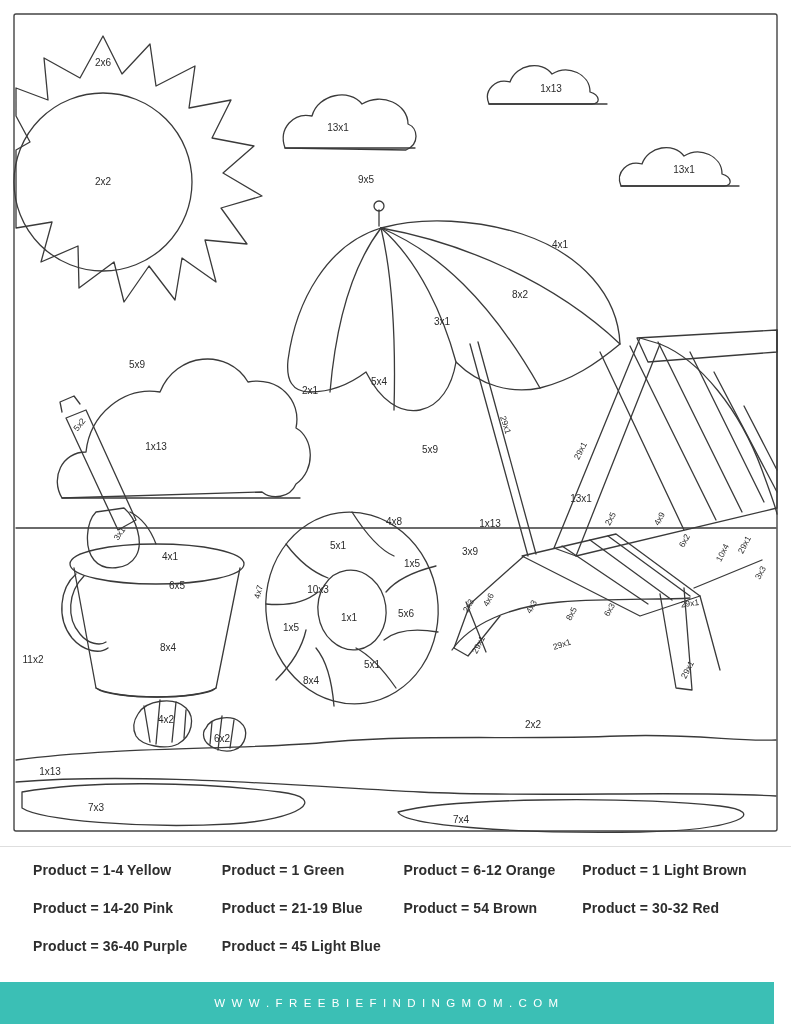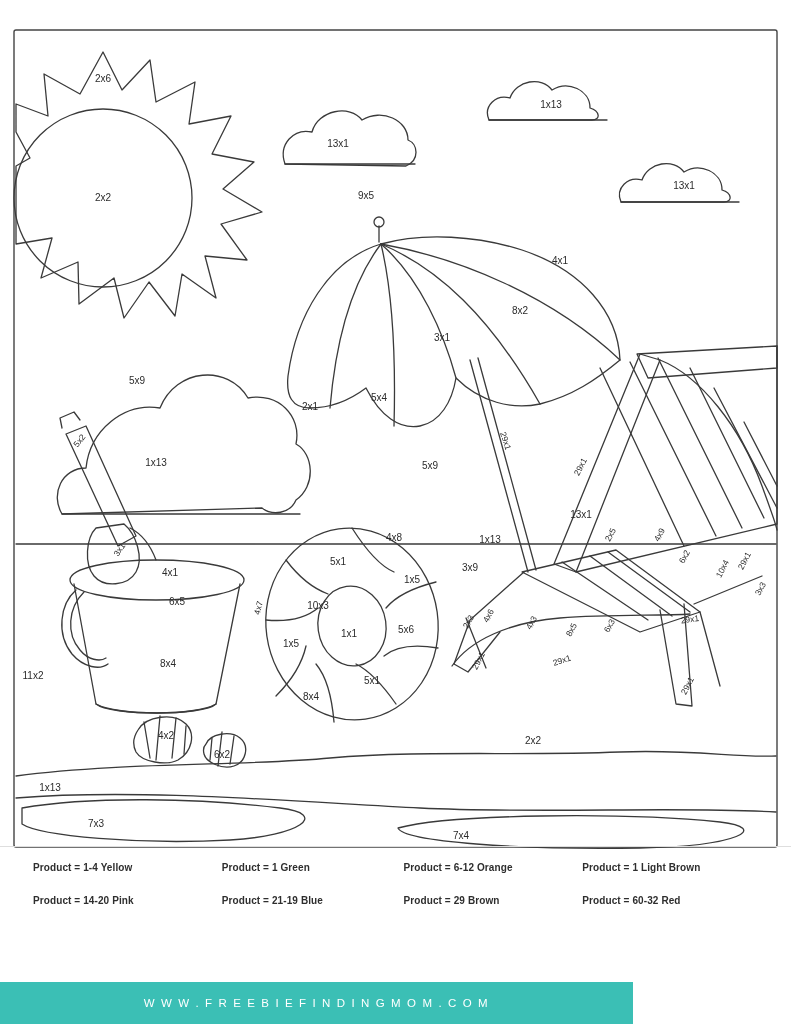--- a/index.html
+++ b/index.html
@@ -19,21 +19,20 @@
     width: 791px;
     height: 1024px;
     background: #ffffff;
   }
   #artwork {
     position: absolute;
     left: 0;
     top: 0;
     width: 791px;
     height: 845px;
-    margin-top: 16px;
   }
   #artwork svg {
     display: block;
   }
   .cell-label {
     font-family: "Liberation Sans", sans-serif;
     font-size: 10px;
     fill: #2b2b2b;
     text-anchor: middle;
     dominant-baseline: middle;
@@ -49,34 +48,34 @@
     height: 140px;
     box-sizing: border-box;
     padding: 14px 30px 0 30px;
   }
   .legend-row {
     display: flex;
     width: 100%;
     margin-bottom: 22px;
   }
   .legend-item {
-    font-size: 10px;
+    font-size: 14px;
     font-weight: bold;
     color: #2e2e2e;
     letter-spacing: 0.1px;
   }
   .legend-item.c0 { width: 25%; padding-left: 3px; }
   .legend-item.c1 { width: 25%; padding-left: 10px; }
   .legend-item.c2 { width: 25%; padding-left: 3px; }
   .legend-item.c3 { width: 25%; padding-left: 0px; }
   #footer {
     position: absolute;
     left: 0;
     bottom: 0;
-    width: 633px;
+    width: 774px;
     height: 42px;
     background: #3bbfb5;
     display: flex;
     align-items: center;
     justify-content: center;
   }
   #footer-text {
     color: #ffffff;
     font-size: 11.5px;
     letter-spacing: 1.6px;
@@ -298,22 +297,28 @@
   <div id="legend">
     <div class="legend-row">
       <div class="legend-item c0">Product = 1-4 Yellow</div>
       <div class="legend-item c1">Product = 1 Green</div>
       <div class="legend-item c2">Product = 6-12 Orange</div>
       <div class="legend-item c3">Product = 1 Light Brown</div>
     </div>
     <div class="legend-row">
       <div class="legend-item c0">Product = 14-20 Pink</div>
       <div class="legend-item c1">Product = 21-19 Blue</div>
-      <div class="legend-item c2">Product = 29 Brown</div>
-      <div class="legend-item c3">Product = 60-32 Red</div>
+      <div class="legend-item c2">Product = 54 Brown</div>
+      <div class="legend-item c3">Product = 30-32 Red</div>
+    </div>
+    <div class="legend-row">
+      <div class="legend-item c0">Product = 36-40 Purple</div>
+      <div class="legend-item c1">Product = 45 Light Blue</div>
+      <div class="legend-item c2"></div>
+      <div class="legend-item c3"></div>
     </div>
   </div>
 
   <div id="footer">
     <div id="footer-text">W W W . F R E E B I E F I N D I N G M O M . C O M</div>
   </div>
 
 </div>
 
 </body></html>

